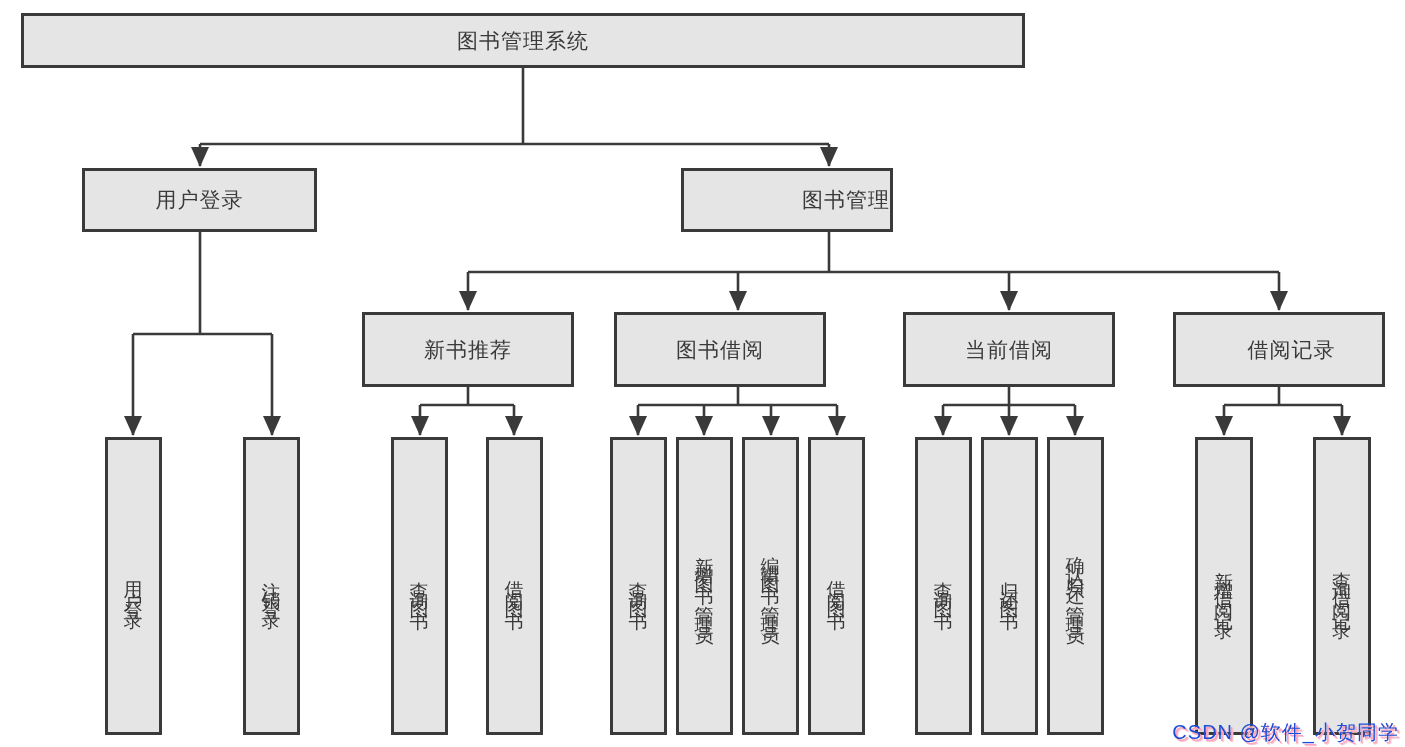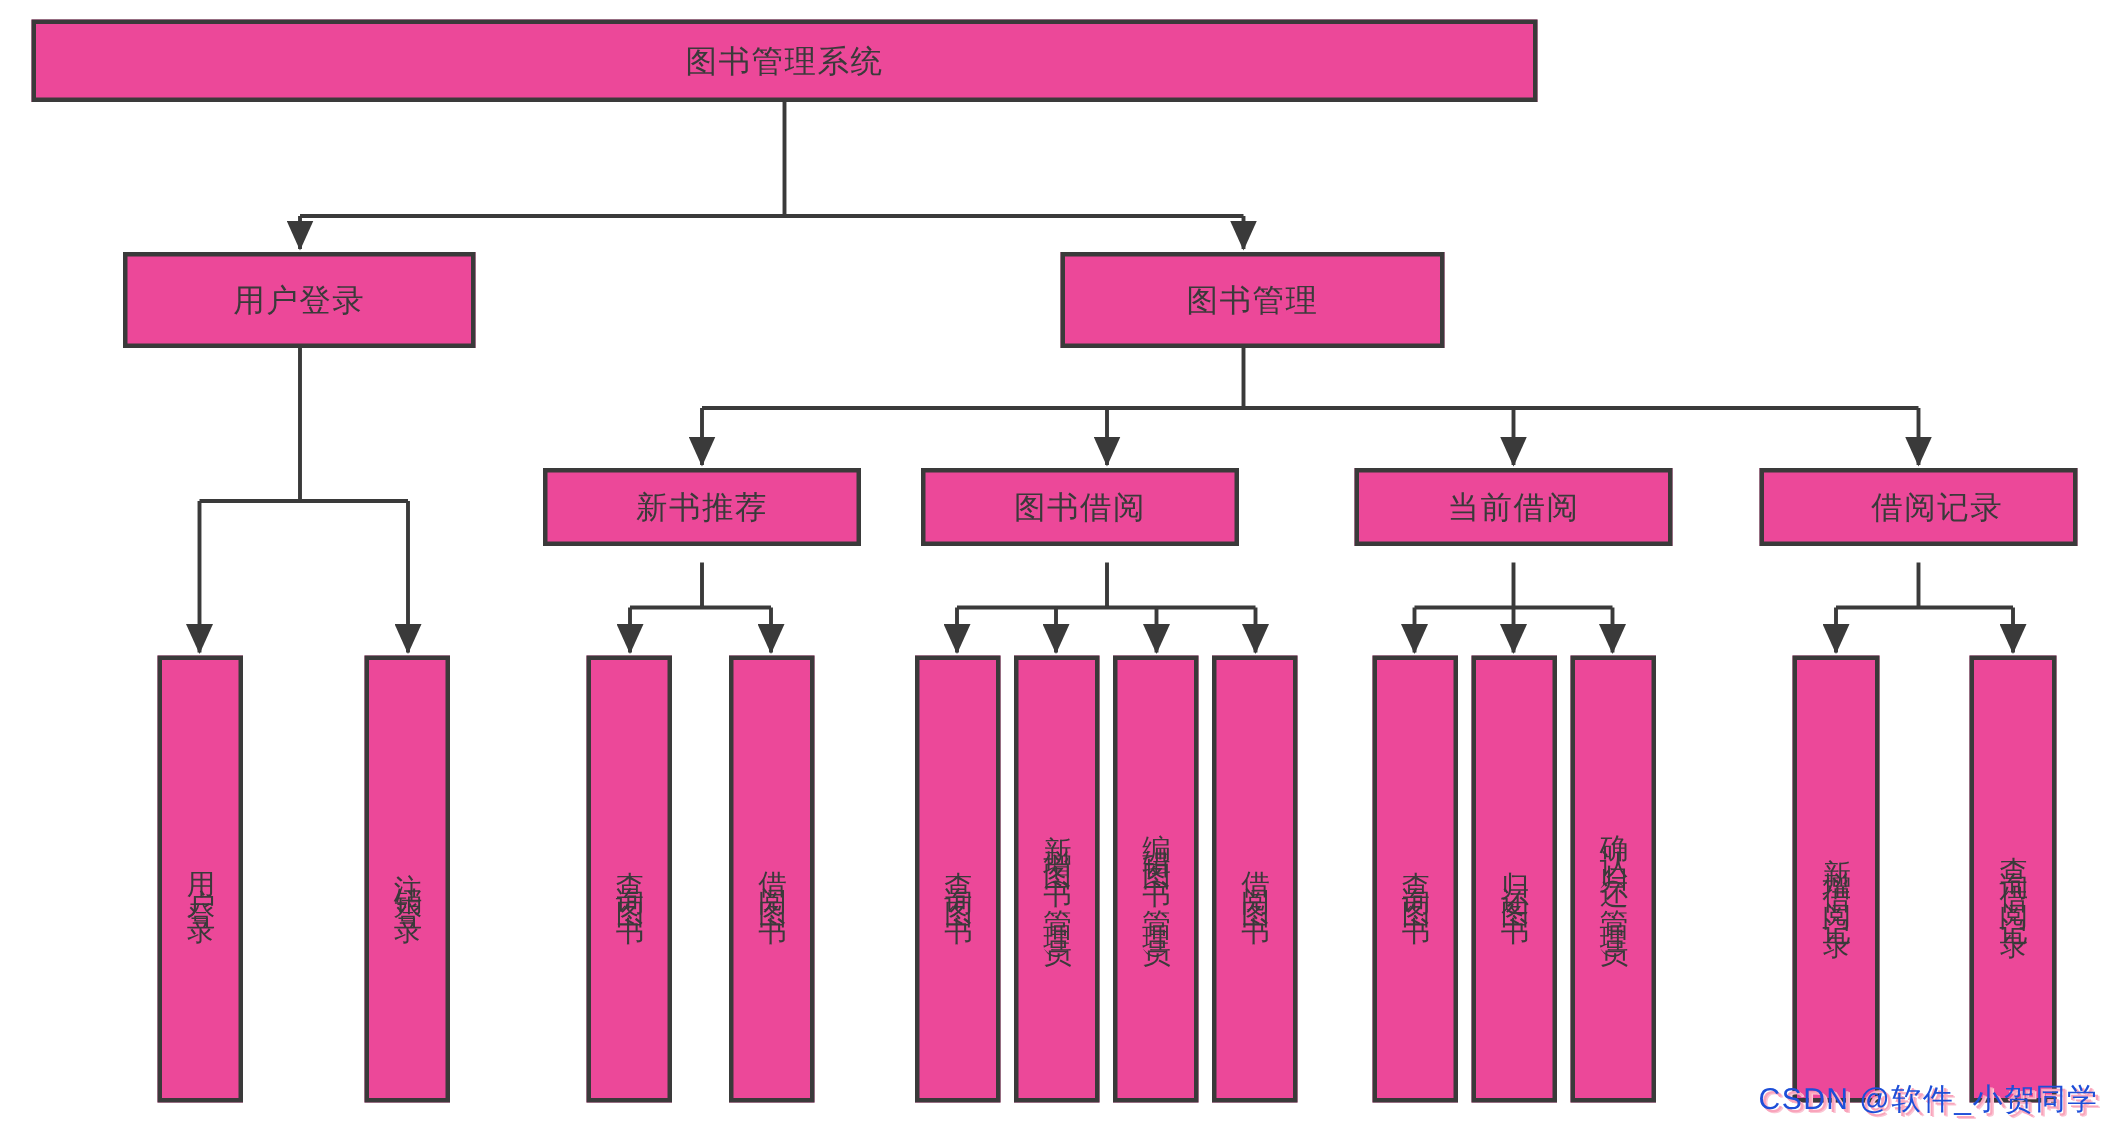--- a/index.html
+++ b/index.html
@@ -5,29 +5,29 @@
   html,body{margin:0;padding:0;background:#ffffff;}
   body{
     width:1405px;height:747px;position:relative;overflow:hidden;
     font-family:"Liberation Sans","DejaVu Sans",sans-serif;
     color:#3a3a3a;
   }
   .canvas{position:absolute;inset:0;width:1405px;height:747px;}
   svg.wires{position:absolute;left:0;top:0;pointer-events:none;}
   .node{
     position:absolute;box-sizing:border-box;
-    border:3px solid #3a3a3a;background:#ec4899;
+    border:3px solid #3a3a3a;background:#e5e5e5;
     display:flex;align-items:center;justify-content:center;
     text-align:center;
   }
   .h-node{font-size:21px;letter-spacing:1px;}
   .root{left:21px;top:13px;width:1004px;height:55px;}
   .lv2-a{left:82px;top:168px;width:235px;height:64px;}
-  .lv2-b{left:707px;top:168px;width:256px;height:64px;}
-  .lv3{top:312px;width:212px;height:52px;}
+  .lv2-b{left:681px;top:168px;width:212px;height:64px;justify-content:flex-end;}
+  .lv3{top:312px;width:212px;height:75px;}
   .lv3-a{left:362px;} .lv3-b{left:614px;font-family:Liberation Serif, serif;} .lv3-c{left:903px;} .lv3-d{left:1173px;padding-left:25px;}
   .leaf{
     top:437px;height:298px;width:57px;
     font-size:19px;
     writing-mode:vertical-rl;text-orientation:mixed;
     letter-spacing:10px;line-height:1;
   }
   .lf-1a{left:105px;} .lf-1b{left:243px;}
   .lf-2a{left:391px;} .lf-2b{left:486px;}
   .lf-3a{left:610px;} .lf-3b{left:676px;} .lf-3c{left:742px;} .lf-3d{left:808px;}

